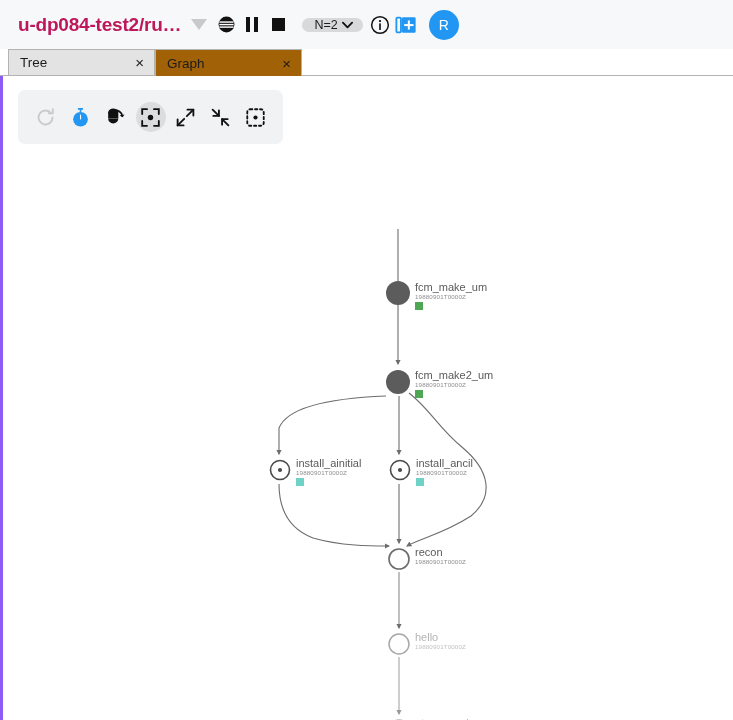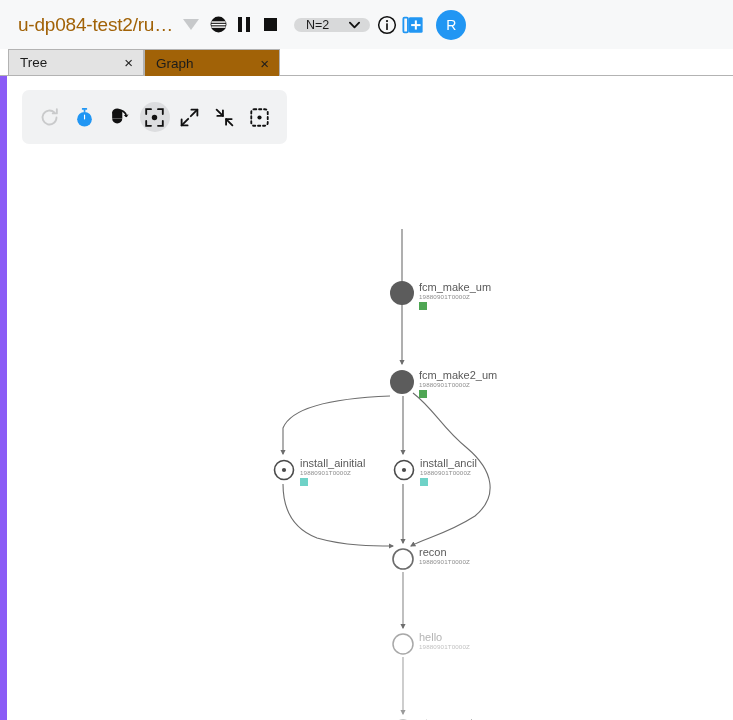--- a/index.html
+++ b/index.html
@@ -28,23 +28,23 @@
     width: 733px;
     height: 49px;
     background: #f7f8f9;
     display: flex;
     align-items: center;
     box-sizing: border-box;
     padding: 0 10px 0 18px;
   }
 
   .workflow-title {
-    color: #a16207;
+    color: #be185d;
     font-size: 19px;
-    font-weight: normal;
+    font-weight: bold;
     letter-spacing: -0.2px;
     white-space: nowrap;
     cursor: pointer;
   }
 
   .caret-down {
     width: 0; height: 0;
     border-left: 8px solid transparent;
     border-right: 8px solid transparent;
     border-top: 11px solid #c7c9cb;
@@ -59,21 +59,21 @@
     justify-content: center;
     width: 26px;
     height: 26px;
     cursor: pointer;
     flex: none;
   }
 
   .n-pill {
     display: inline-flex;
     align-items: center;
-    gap: 20px;
+    gap: 4px;
     height: 14px;
     padding: 0 10px 0 12px;
     border-radius: 13px;
     background: #d8d9da;
     color: #1c1c1c;
     font-size: 12.5px;
     margin-left: 11px;
     margin-right: 4px;
     cursor: pointer;
     white-space: nowrap;
@@ -116,21 +116,21 @@
     align-items: flex-end;
     padding-left: 8px;
   }
 
   .tab {
     position: relative;
     display: flex;
     align-items: center;
     justify-content: space-between;
     height: 26px;
-    width: 136px;
+    width: 147px;
     box-sizing: border-box;
     padding: 0 8px 0 11px;
     font-size: 13.5px;
     color: #1c1c1c;
     border: 1px solid #b3b3b3;
     border-bottom: none;
     cursor: pointer;
   }
   .tab.inactive {
     background: #e3e3e3;
@@ -151,21 +151,21 @@
     cursor: pointer;
   }
 
   
   .content {
     position: absolute;
     top: 76px; left: 0;
     width: 733px;
     height: 644px;
     background: #ffffff;
-    border-left: 7px solid #8b5cf6;
+    border-left: 3px solid #8b5cf6;
     box-sizing: border-box;
     padding-left: 24px;
   }
 
   
   .graph-toolbar {
     position: absolute;
     top: 14px;
     left: 15px;
     width: 265px;

